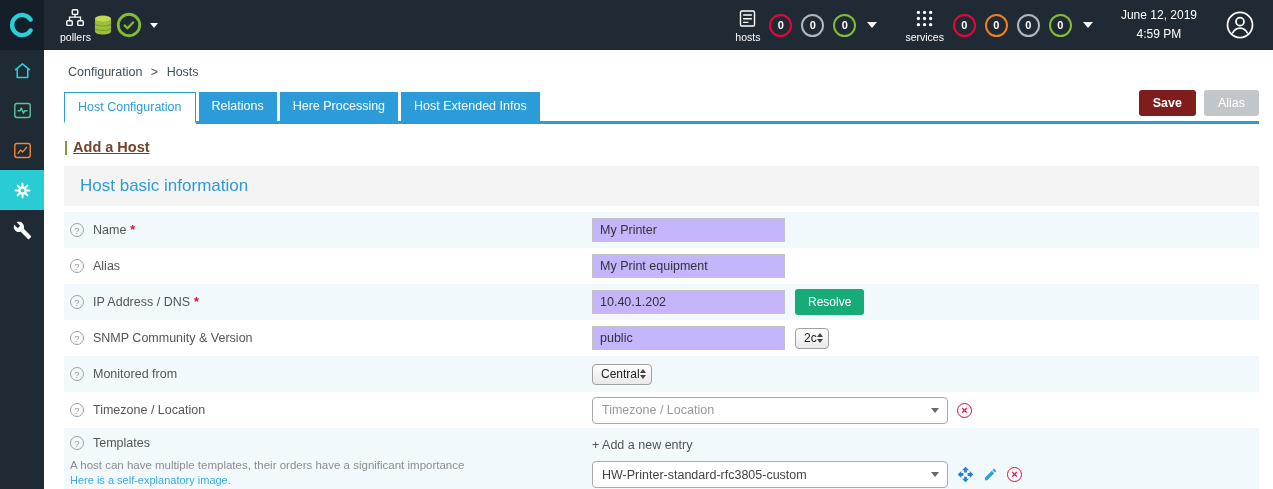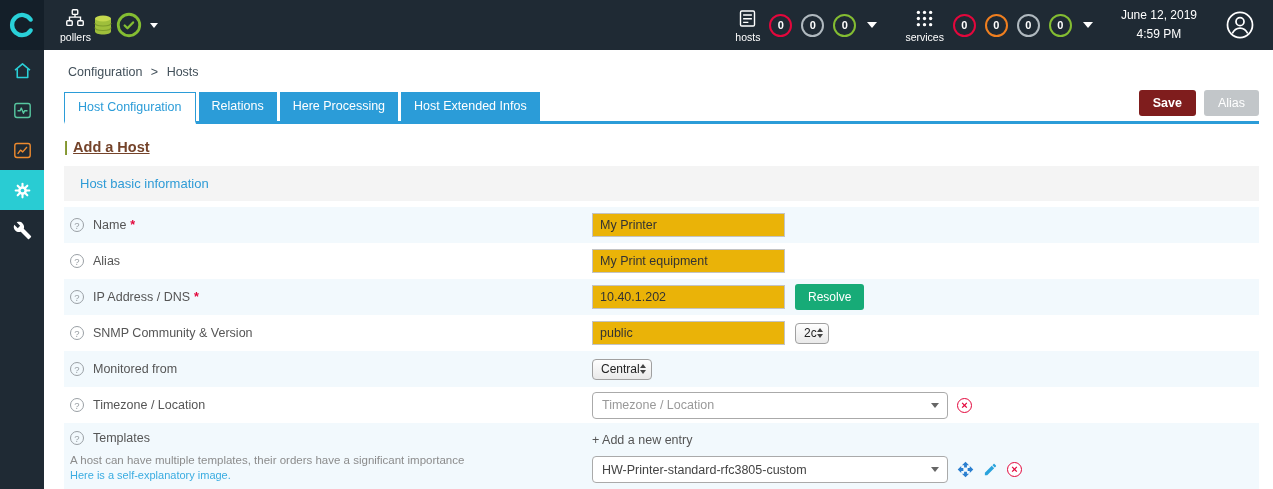--- a/index.html
+++ b/index.html
@@ -41,29 +41,29 @@
   .tab.active { background:#fff; color:#2b9cd8; border:1px solid #2b9cd8; border-bottom:3px solid #fff; margin-bottom:-3px; padding:7px 13px; }
   .tab-actions { margin-left:auto; display:flex; gap:8px; margin-bottom:5px; }
   .btn { border:none; border-radius:3px; color:#fff; font-size:12.5px; padding:6px 14px; cursor:pointer; font-family:inherit; }
   .btn.save { background:#7f1d1d;font-weight:bold; }
   .btn.reset { background:#c2c6c9; }
 
   .page-title { margin:15px 0 11px 20px; font-size:14.5px; font-weight:bold; color:#74432a;text-decoration:underline; }
   .page-title .pipe { color:#7e9327; margin-right:5px; font-weight:bold; }
 
   .form-area { margin:0 14px 0 20px; }
-  .section-row { background:#f4f4f4; color:#2e9bd6; font-size:13px; padding:10px 0 10px 16px; margin-bottom:6px; }
+  .section-row { background:#f4f4f4; color:#2e9bd6; font-size:17px; padding:10px 0 10px 16px; margin-bottom:6px; }
 
   .frow { display:flex; align-items:center; min-height:36px; font-size:12.5px; color:#555; }
   .frow.alt { background:#f2f9fd; }
   .fleft { width:528px; flex:none; display:flex; align-items:center; padding-left:6px; }
   .fright { flex:1; display:flex; align-items:center; }
   .help-q { width:14px; height:14px; flex:none; border:1px solid #9aa0a5; border-radius:50%; color:#9aa0a5; font-size:9.5px; display:flex; align-items:center; justify-content:center; margin-right:9px; cursor:pointer; }
   .req { color:#e3073c; margin-left:4px; font-weight:bold; }
-  input.text { width:193px; height:24px; border:1px solid #c3c3c3; padding:2px 7px; font-size:12.5px; color:#333; font-family:inherit; background:#eab308; }
+  input.text { width:193px; height:24px; border:1px solid #c3c3c3; padding:2px 7px; font-size:12.5px; color:#333; font-family:inherit; background:#c4b5fd; }
   .btn.resolve { background:#17ab77; font-size:12px; padding:6px 13px; margin-left:10px; }
 
   .mini-select { display:inline-flex; align-items:center; border:1px solid #a0a0a0; border-radius:4px; background:linear-gradient(#fefefe,#e9e9e9); height:21px; padding:0 5px 0 8px; font-size:12px; color:#222; margin-left:10px; cursor:pointer; }
   .mini-select.first { margin-left:0; }
   .updown { display:flex; flex-direction:column; gap:2px; }
   .tri-up { width:0; height:0; border-left:3.5px solid transparent; border-right:3.5px solid transparent; border-bottom:4px solid #444; }
   .tri-dn { width:0; height:0; border-left:3.5px solid transparent; border-right:3.5px solid transparent; border-top:4px solid #444; }
 
   .sel2 { width:356px; height:27px; border:1px solid #aaa; border-radius:4px; background:#fff; display:flex; align-items:center; font-size:12.5px; color:#444; padding-left:9px; cursor:pointer; }
   .sel2 .ph { color:#999; }

